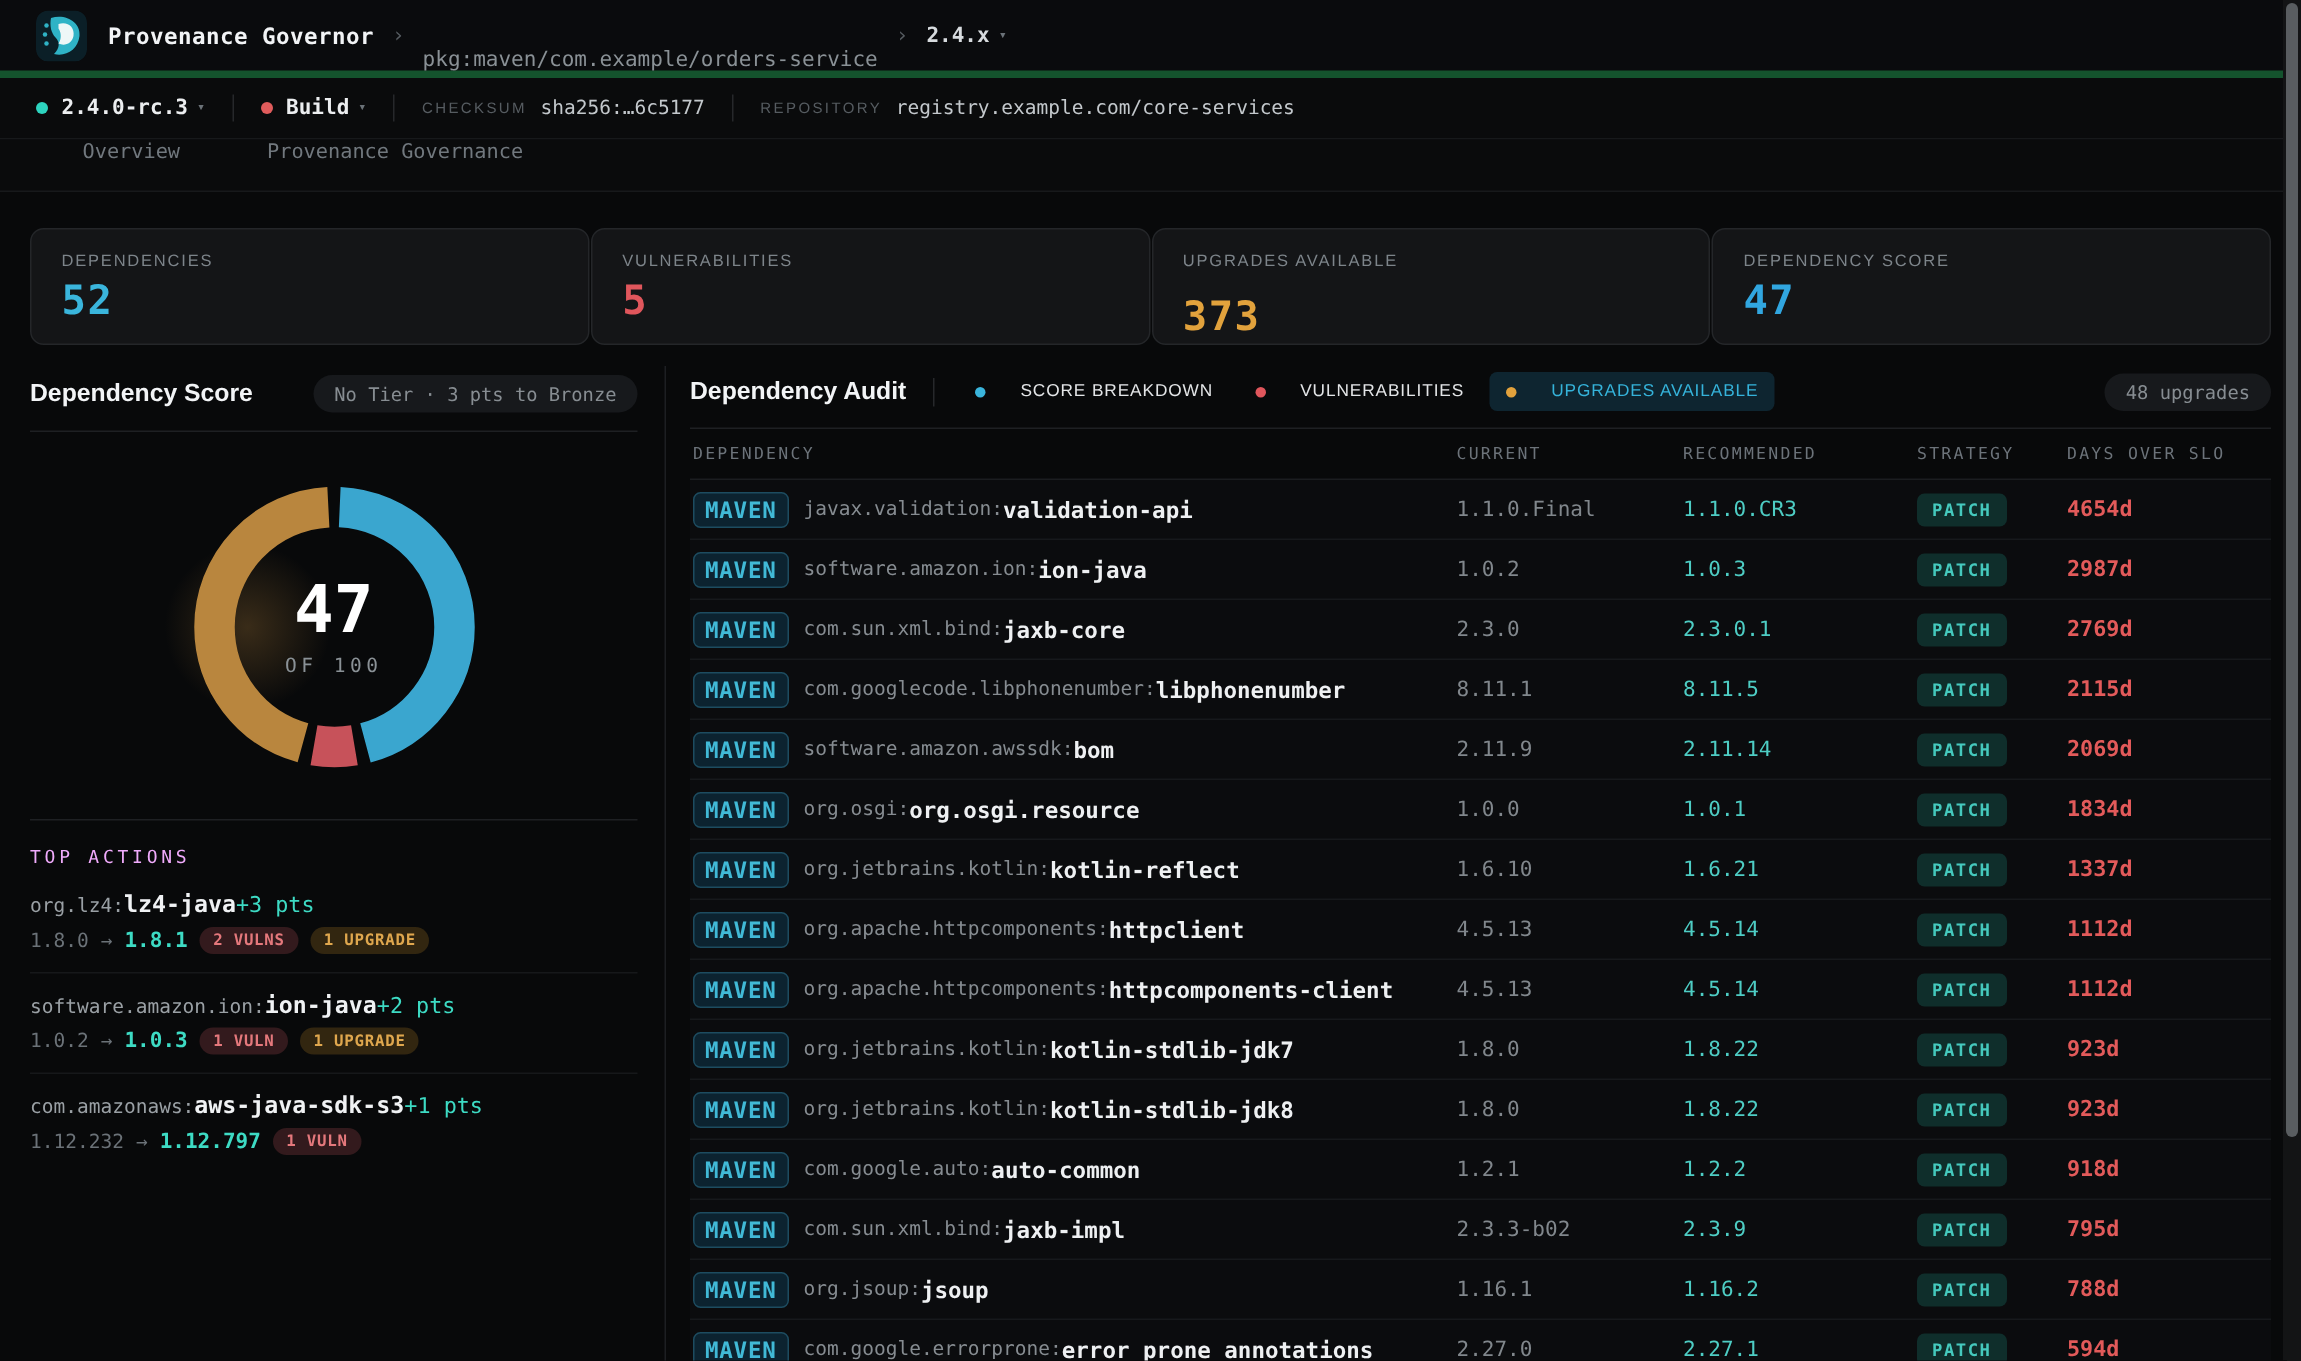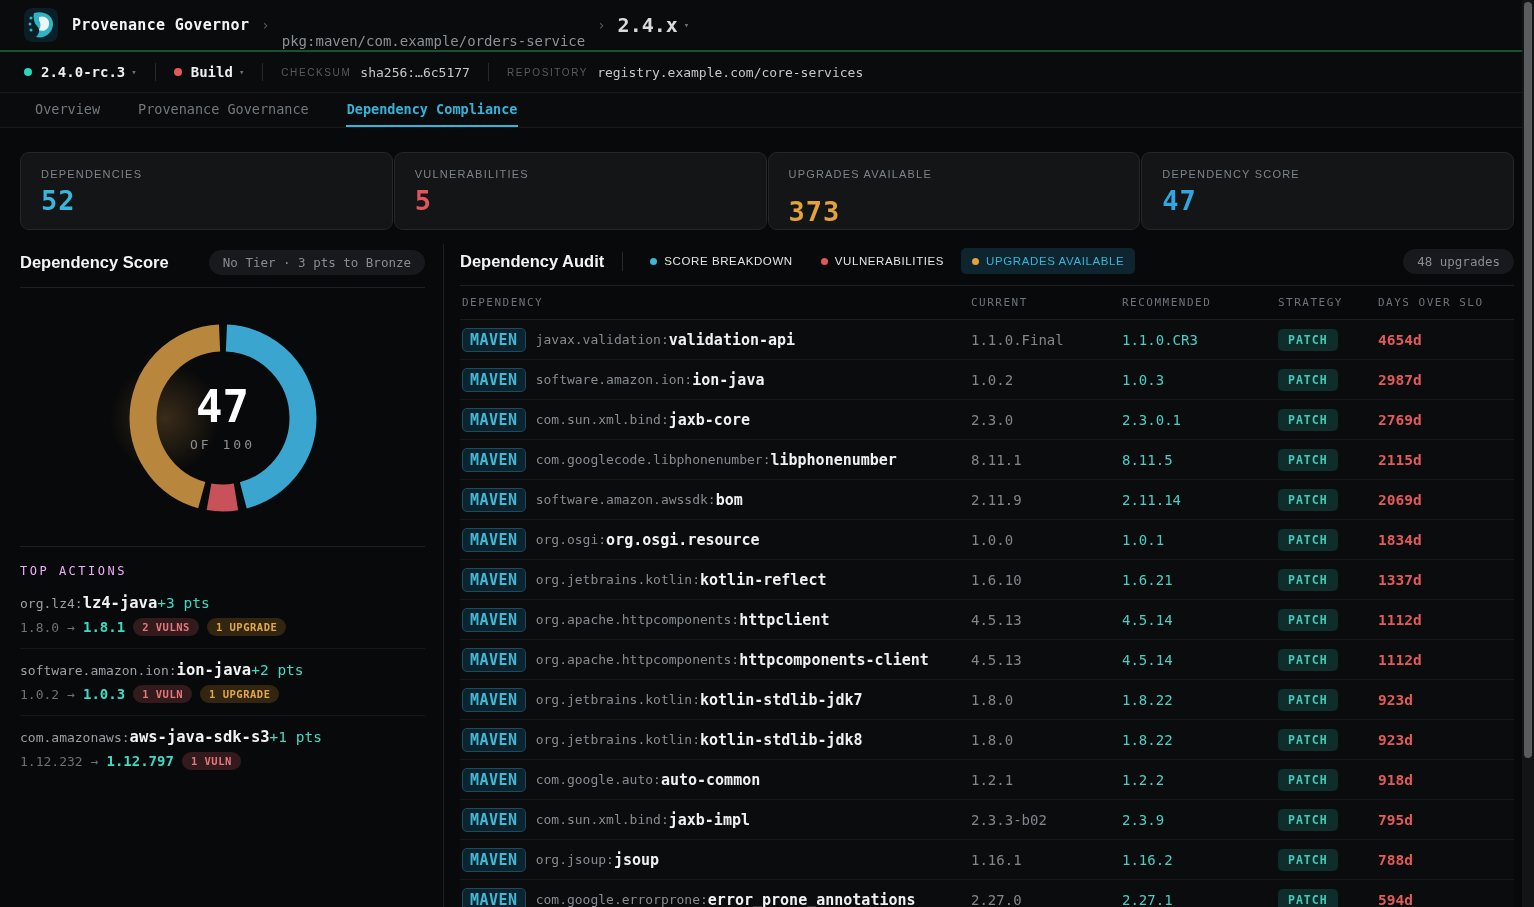--- a/index.html
+++ b/index.html
@@ -1,39 +1,39 @@
 <!DOCTYPE html>
 <html><head>
 <meta charset="utf-8">
 <style>
   * { margin:0; padding:0; box-sizing:border-box; }
   html,body { width:1534px; height:907px; overflow:hidden; background:#08090a; }
   body { font-family:"DejaVu Sans Mono", monospace; color:#e8eaec; position:relative; }
 
   
-  .app-header { height:52px; display:flex; align-items:center; padding:0 24px; background:#0a0b0d; border-bottom:2px solid #14532d; }
+  .app-header { height:52px; display:flex; align-items:center; padding:0 24px; background:#0a0b0d; border-bottom:5px solid #14532d; }
   .logo { width:34px; height:34px; border-radius:8px; margin-right:14px; flex:0 0 auto; }
   .app-title { font-size:15px; font-weight:bold; color:#f2f4f6; letter-spacing:.3px; }
   .crumb-sep { color:#565c61; margin:0 12px; font-size:14px; }
   .crumb-pkg { color:#8a9196; font-size:14px;margin-top:32px; }
-  .crumb-ver { color:#d7dbde; font-size:20px; font-weight:bold; }
+  .crumb-ver { color:#d7dbde; font-size:14px; font-weight:bold; }
   .caret { color:#6b7278; font-size:9px; margin-left:6px; }
 
   
   .context-bar { height:41px; display:flex; align-items:center; padding:0 24px; background:#0a0b0c; border-bottom:1px solid #17191b; }
   .dot { width:8px; height:8px; border-radius:50%; display:inline-block; margin-right:9px; }
   .ctx-item { display:flex; align-items:center; }
   .ctx-strong { font-size:14px; font-weight:bold; color:#eceef0; }
   .ctx-div { width:1px; height:18px; background:#26282b; margin:0 18px; }
   .ctx-label { font-family:"Liberation Sans", sans-serif; font-size:10px; letter-spacing:1.6px; color:#565c61; margin-right:9px; }
   .ctx-value { font-size:13px; color:#c3c8cc; }
 
   
   .nav-tabs { height:35px; display:flex; align-items:stretch; padding:0 34px; gap:36px; border-bottom:1px solid #17191b; background:#0a0b0c; }
-  .nav-tab { font-size:13.5px; color:#71787e; display:flex; align-items:center; cursor:pointer; border-bottom:2px solid transparent; padding:0 1px; }
+  .nav-tab { font-size:13.5px; color:#71787e; display:flex; cursor:pointer; border-bottom:2px solid transparent; padding:0 1px;margin-left:20px; }
   .nav-tab.active { color:#35b3da; font-weight:bold; border-bottom-color:#35b3da; }
 
   
   .stats-row { display:flex; gap:1px; padding:24px 20px 0 20px; }
   .stat-card { flex:1; background:#141517; border:1px solid #242629; border-radius:9px; padding:15px 20px; height:78px; }
   .stat-label { font-family:"Liberation Sans", sans-serif; font-size:11px; letter-spacing:1.2px; color:#7d848a; margin-bottom:5px; }
   .stat-value { font-size:27px; font-weight:bold; letter-spacing:1px; }
 
   
   .main { display:flex; padding:0 20px; margin-top:14px; height:668px; }
@@ -65,21 +65,21 @@
   .ver-arrow { font-size:13px; color:#6b7278; }
   .ver-to { font-size:14px; font-weight:bold; color:#3ddbc4; }
   .mini-pill { font-size:10.5px; font-weight:bold; border-radius:10px; padding:3px 9px; letter-spacing:.5px; }
   .mini-pill.vuln { color:#e4787c; background:#331a1d; }
   .mini-pill.upgrade { color:#dfa74e; background:#322610; }
 
   
   .audit-head { display:flex; align-items:center; padding:4px 0 11px 0; border-bottom:1px solid #1e2023; }
   .audit-title { font-family:"Liberation Sans", sans-serif; font-size:16.5px; font-weight:bold; color:#f2f4f6; padding-right:18px; border-right:1px solid #26282b; margin-right:16px; }
   .filters { display:flex; align-items:center; gap:6px; flex:1; }
-  .filter-pill { display:flex; align-items:center; gap:7px; font-family:"Liberation Sans", sans-serif; font-size:11.5px; letter-spacing:.6px; color:#e3e5e7; padding:7px 11px; border-radius:5px; cursor:pointer; }
+  .filter-pill { display:flex; align-items:center; gap:23px; font-family:"Liberation Sans", sans-serif; font-size:11.5px; letter-spacing:.6px; color:#e3e5e7; padding:7px 11px; border-radius:5px; cursor:pointer; }
   .filter-pill.active { color:#35b3da; background:#0e2530; }
   .filter-dot { width:7px; height:7px; border-radius:50%; }
 
   .grid-row { display:grid; grid-template-columns:minmax(0,1fr) 143px 148px 92px 122px; align-items:center; column-gap:8px; padding:0 14px 0 2px; }
   .table-header { height:34px; border-bottom:1px solid #1b1d20; }
   .th { font-size:11px; letter-spacing:1.5px; color:#6c737a; white-space:nowrap; }
   .audit-row { height:40px; border-bottom:1px solid #17191c; background:#0b0c0e; }
   .dep-cell { display:flex; align-items:center; min-width:0; }
   .eco-badge { font-size:15px; font-weight:bold; letter-spacing:.5px; color:#41b9d6; background:#0c2330; border:1px solid #1d4c60; border-radius:5px; padding:2px 7px; margin-right:10px; flex:0 0 auto; }
   .dep-group { font-size:13px; color:#868c91; white-space:nowrap; }
@@ -139,23 +139,20 @@
 
 <div class="nav-tabs" id="nav-tabs">
   <div class="nav-tab">
       <span>Overview</span>
     </div>
 
   <div class="nav-tab">
       <span>Provenance Governance</span>
     </div>
 
-  <div class="nav-tab active">
-      <span>Dependency Compliance</span>
-    </div>
 </div>
 
 <div class="stats-row" id="stats-row">
   <div class="stat-card">
     <div class="stat-label">DEPENDENCIES</div>
     <div class="stat-value" style="color: rgb(58, 181, 220);">52</div>
   </div>
 
   <div class="stat-card">
     <div class="stat-label">VULNERABILITIES</div>

